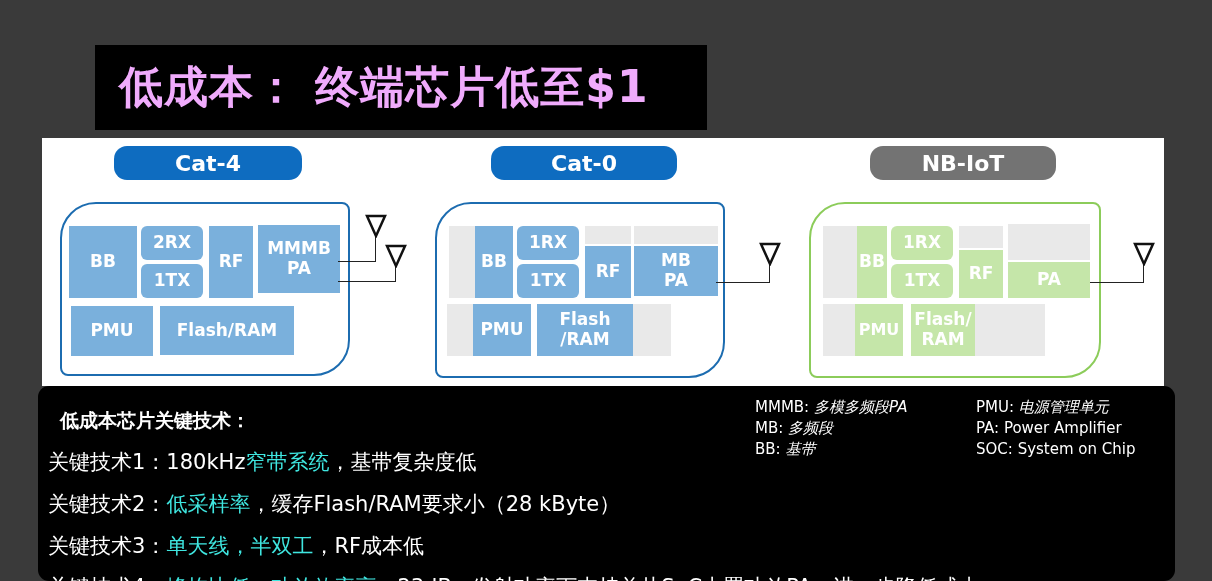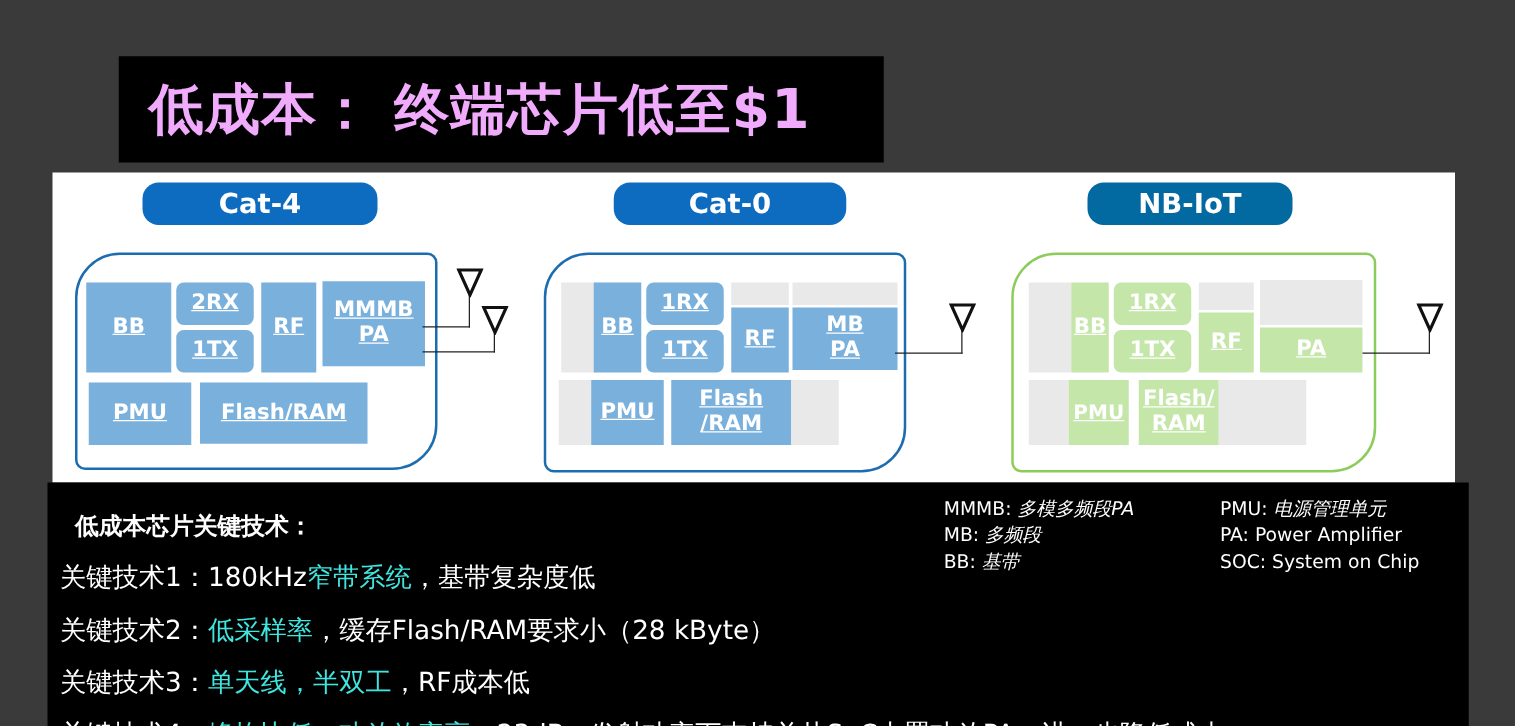--- a/index.html
+++ b/index.html
@@ -27,32 +27,33 @@
     display: flex; align-items: center; justify-content: center;
   }
   .chip {
     position: absolute; border: 2px solid #1c6cb0; border-radius: 36px 8px 36px 8px;
     box-sizing: border-box;
   }
   .chip.green { border-color: #8ccc5a; }
   .blk {
     position: absolute; box-sizing: border-box; color: #fff; font-weight: bold;
     font-size: 17px; display: flex; align-items: center; justify-content: center;
-    text-align: center; line-height: 1.15; text-decoration: underline;
+    text-align: center; line-height: 1.15;
   }
   .blue { background: #7ab0dc; }
   .lgreen { background: #c5e6a9; }
   .grey { background: #e9e9e9; }
   .round { border-radius: 6px; }
   .wire { position: absolute; background: #222; }
   .antenna { position: absolute; width: 0; height: 0; }
   .antenna svg { display: block; }
   .bottom-panel {
     position: absolute; left: 38px; top: 386px; width: 1137px; height: 195px;
     background: #000;
+    border-radius: 11px;
   }
   .bp-heading {
     position: absolute; left: 22px; top: 22px; color: #fff; font-weight: bold;
     font-size: 19px;
   }
   .bp-line {
     position: absolute; left: 10px; color: #fff; font-size: 21px; white-space: nowrap;
   }
   .hl { color: #3fe6e0; }
   .legend {
@@ -113,21 +114,21 @@
     <div class="blk grey" style="left:196px;top:100px;width:38px;height:52px;"></div>
   </div>
   <div class="wire" style="left:674px;top:144px;width:54px;height:1px;"></div>
   <div class="wire" style="left:727px;top:126px;width:1px;height:19px;"></div>
   <div class="antenna" style="left:717px;top:104px;">
     <svg width="22" height="24">
         <polygon points="2,2 20,2 11,22" fill="none" stroke="#111" stroke-width="2.5"></polygon>
       </svg>
   </div>
 
-  <div class="badge" style="left:828px;width:164px;background:#0369a1;">NB-IoT</div>
+  <div class="badge" style="left:828px;width:186px;background:#737373;">NB-IoT</div>
   <div class="chip green" style="left:767px;top:64px;width:292px;height:176px;">
     <div class="blk grey" style="left:12px;top:22px;width:34px;height:72px;"></div>
     <div class="blk lgreen" style="left:46px;top:22px;width:30px;height:72px;">BB</div>
     <div class="blk lgreen round" style="left:80px;top:22px;width:62px;height:34px;">1RX</div>
     <div class="blk lgreen round" style="left:80px;top:60px;width:62px;height:34px;">1TX</div>
     <div class="blk grey" style="left:148px;top:22px;width:44px;height:22px;"></div>
     <div class="blk lgreen" style="left:148px;top:46px;width:44px;height:48px;">RF</div>
     <div class="blk grey" style="left:197px;top:20px;width:82px;height:36px;"></div>
     <div class="blk lgreen" style="left:197px;top:58px;width:82px;height:36px;">PA</div>
     <div class="blk grey" style="left:12px;top:100px;width:32px;height:52px;"></div>

